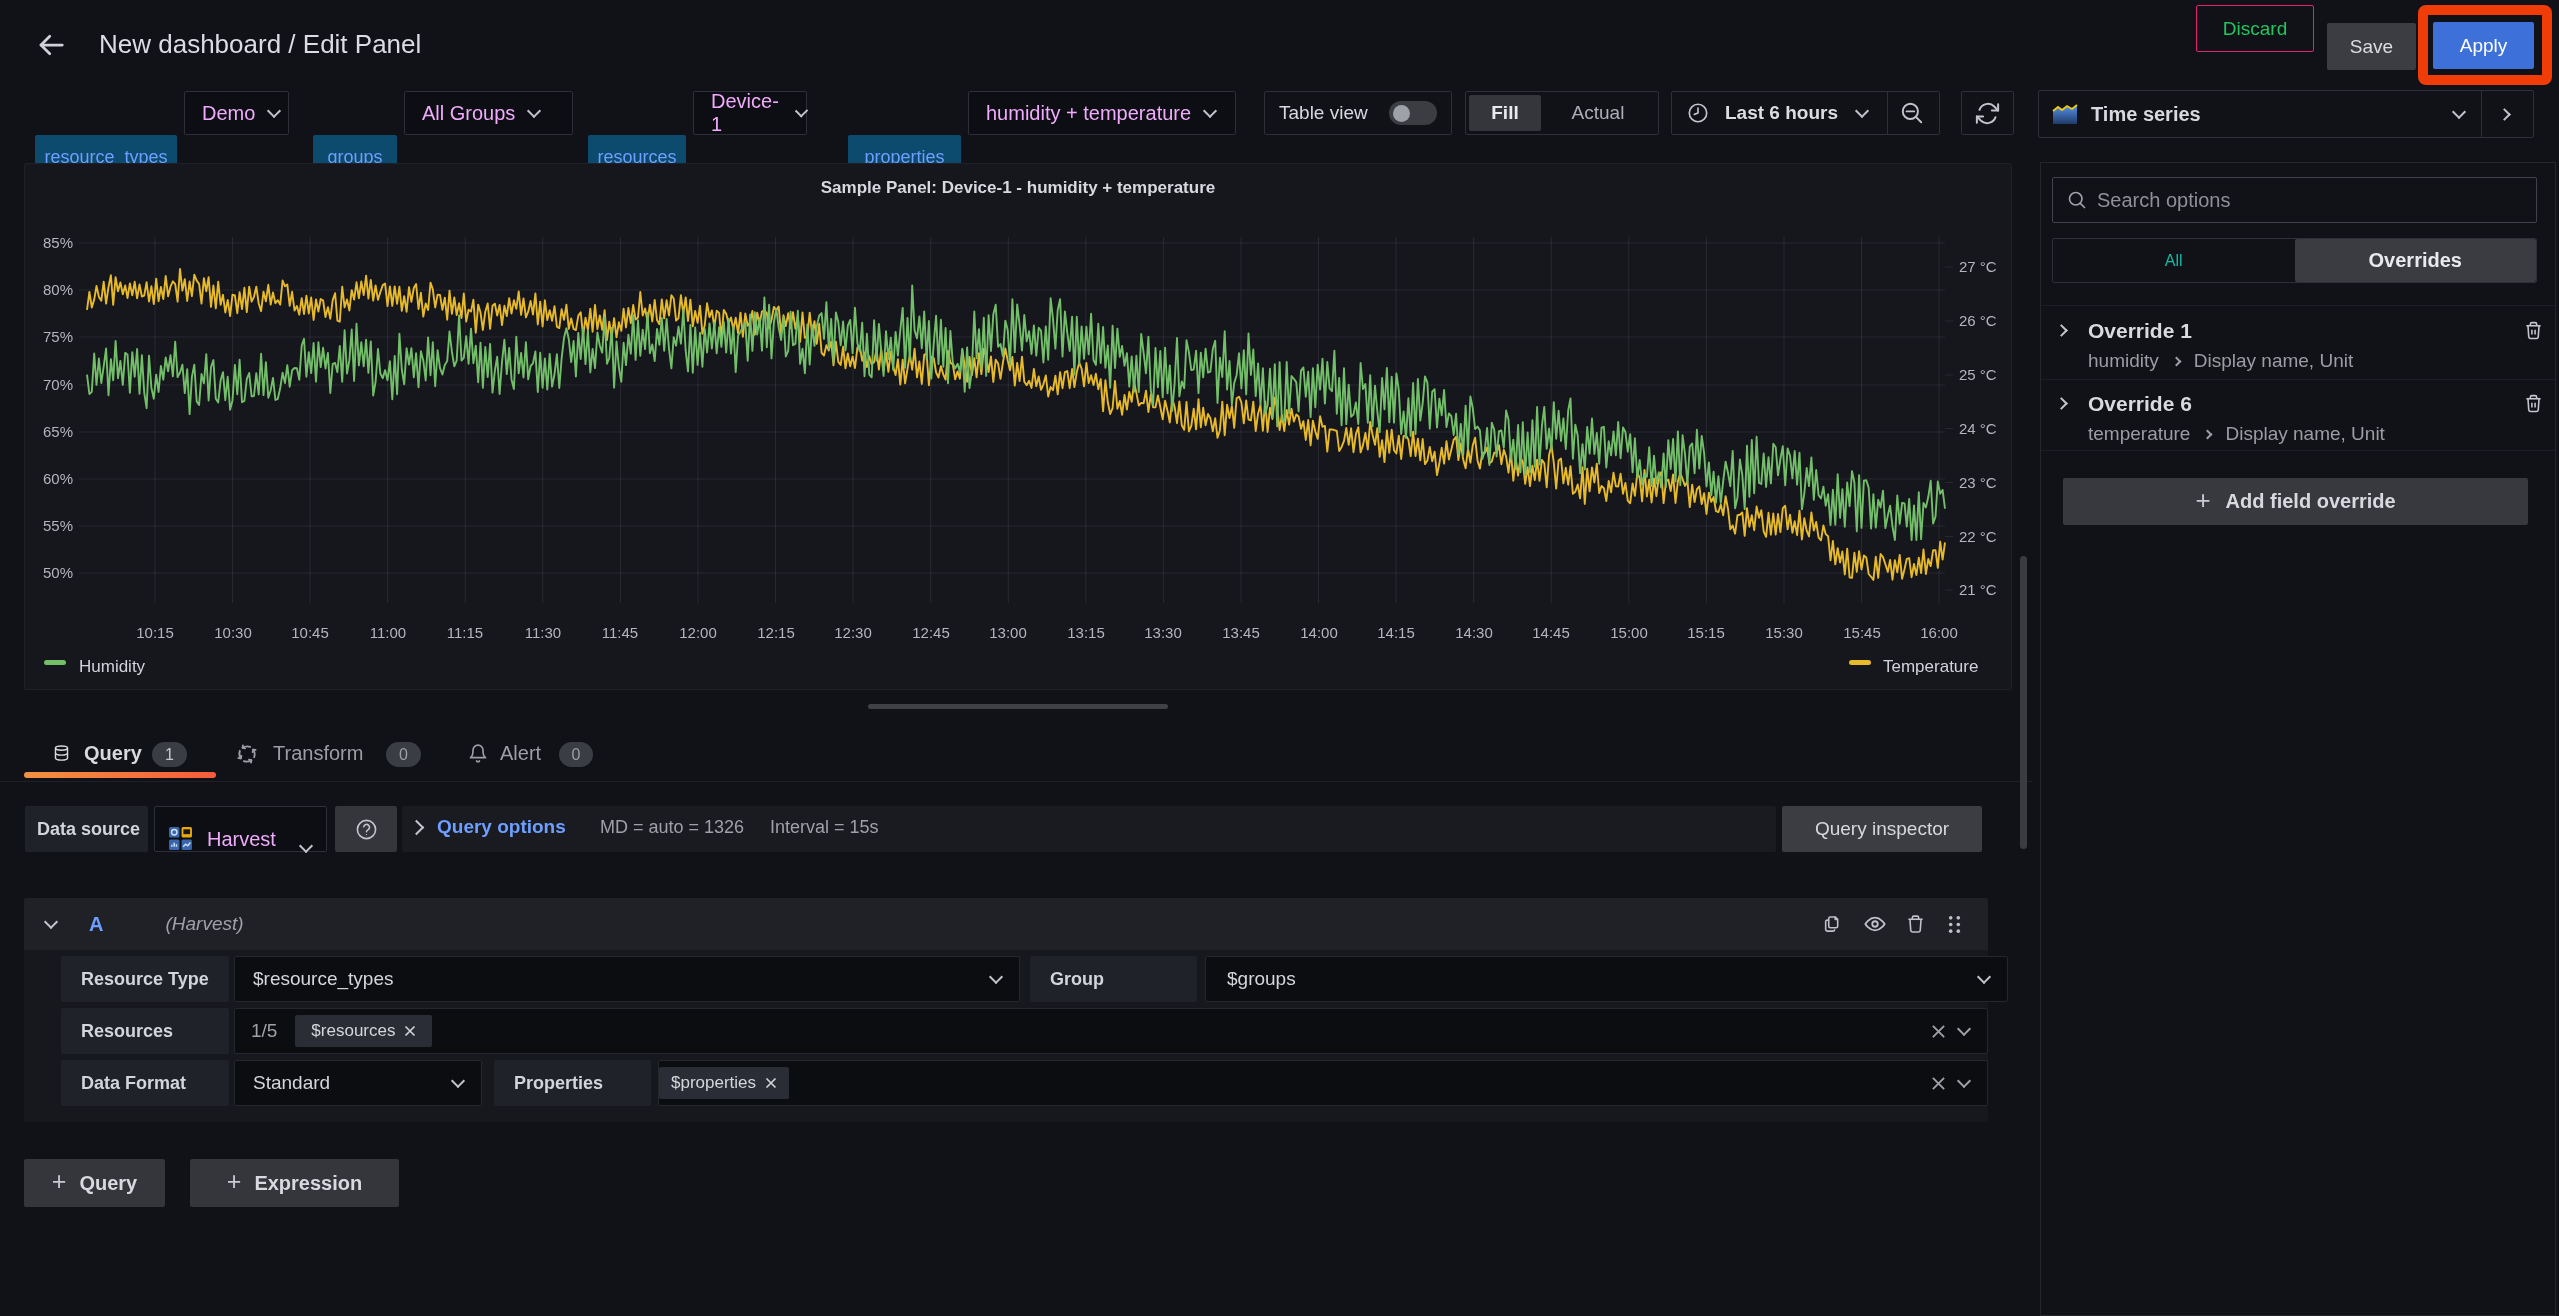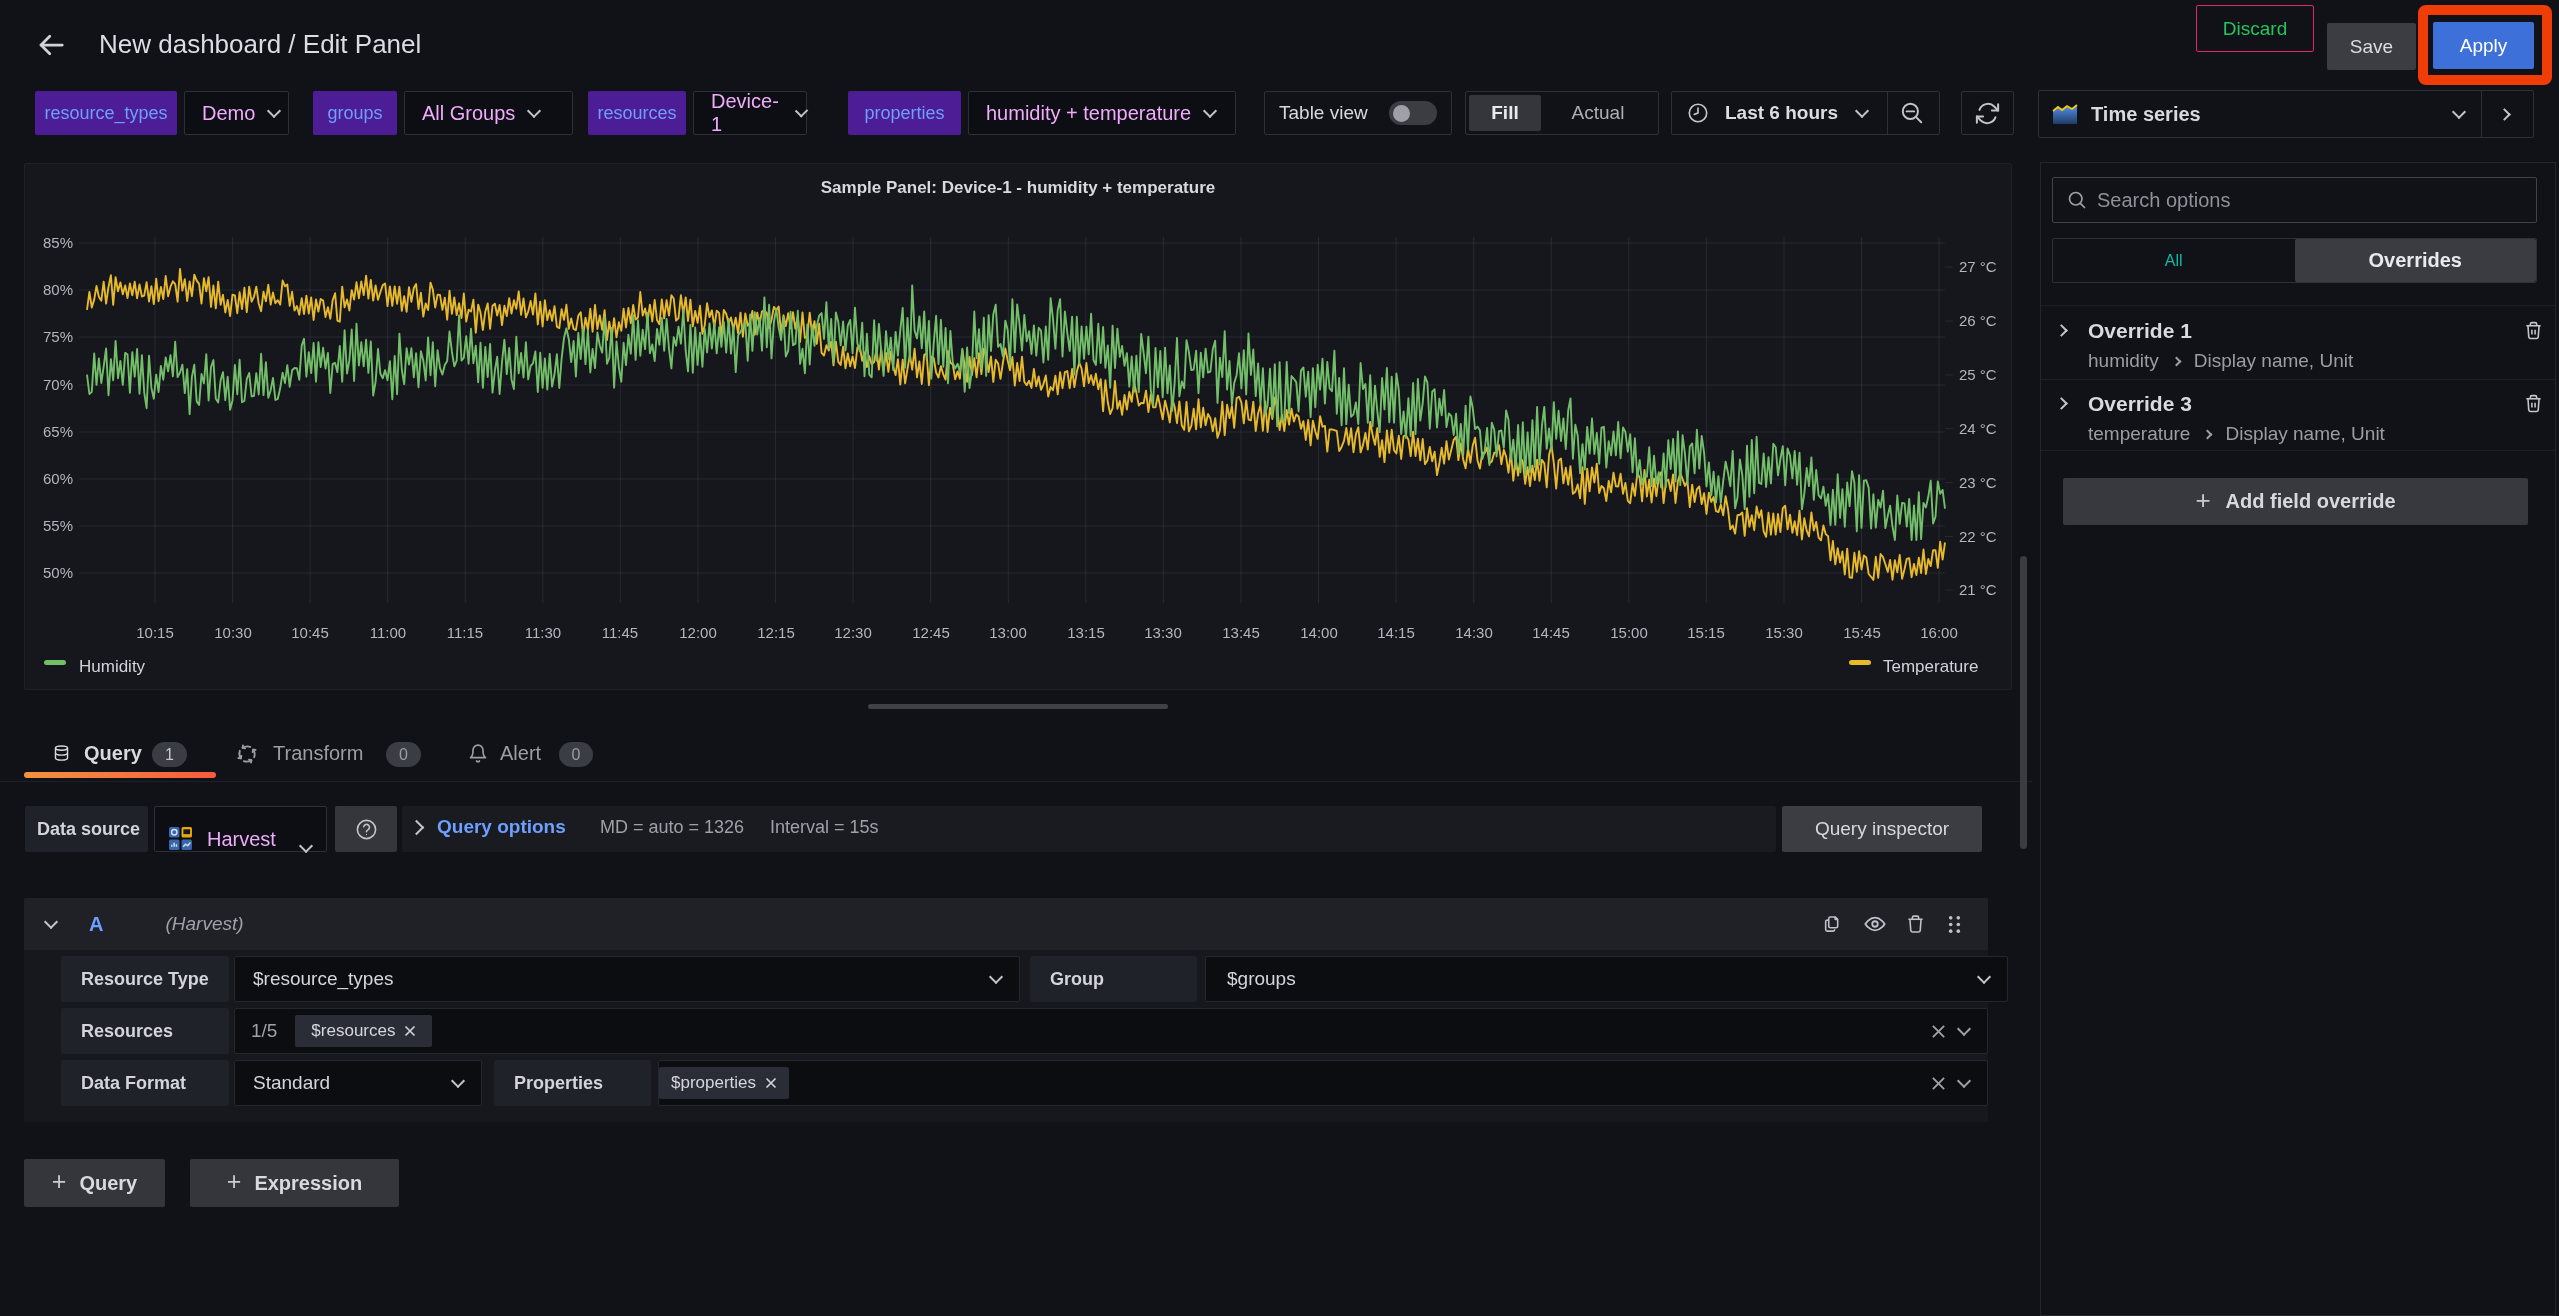--- a/index.html
+++ b/index.html
@@ -1,19 +1,19 @@
 <!DOCTYPE html>
 <html><head>
 <meta charset="utf-8">
 <style>
   * { margin:0; padding:0; box-sizing:border-box; }
   html,body { width:2559px; height:1316px; background:#111217; font-family:"Liberation Sans",sans-serif; overflow:hidden; position:relative; }
   .abs { position:absolute; }
   .flex { display:flex; align-items:center; }
-  .lbl { background:#4c1d95; color:#6e9fff; font-size:18px; font-weight:500; display:flex; align-items:center; justify-content:center; border-radius:2px; }
+  .lbl { background:#0c4a6e; color:#6e9fff; font-size:18px; font-weight:500; display:flex; align-items:center; justify-content:center; border-radius:2px;margin-top:44px; }
   .val { background:#0d0e13; border:1px solid #2e3039; color:#f0abfc; font-size:20px; display:flex; align-items:center; border-radius:2px; }
   .chev { width:10px; height:10px; border-right:2px solid #c3c4cb; border-bottom:2px solid #c3c4cb; transform:rotate(45deg); display:inline-block; margin-top:-5px; }
   .chevr { width:9px; height:9px; border-right:2px solid #c3c4cb; border-top:2px solid #c3c4cb; transform:rotate(45deg); display:inline-block; }
   .grp { border:1px solid #2e3039; border-radius:2px; background:#111217; display:flex; align-items:center; }
   .btn { display:flex; align-items:center; justify-content:center; border-radius:2px; font-size:19px; font-weight:500; }
   .formlbl { background:#202229; color:#d3d4dc; font-size:18px; font-weight:700; display:flex; align-items:center; border-radius:2px; padding-left:20px; }
   .formval { background:#0c0d11; border:1px solid #25272e; border-radius:2px; display:flex; align-items:center; color:#d5d6dd; font-size:19px; }
   .tag { background:#2a2d35; border-radius:2px; color:#d5d6dd; font-size:17px; display:flex; align-items:center; justify-content:center; gap:9px; }
   .dim { color:#9fa0a8; }
   svg { display:block; }
@@ -344,21 +344,21 @@
     <line x1="10" y1="11" x2="10" y2="17"></line>
     <line x1="14" y1="11" x2="14" y2="17"></line>
   </svg>
 <div class="abs flex" style="left:2088px;top:350px;gap:14px;">
   <span style="color:#9c9da4;font-size:19px;">humidity</span>
   <span class="chevr" style="border-color:#9c9da4;width:7px;height:7px;"></span>
   <span style="color:#9c9da4;font-size:19px;">Display name, Unit</span>
 </div>
 <div class="abs" style="left:2041px;top:379px;width:514px;height:1px;background:rgba(204,204,220,0.07);"></div>
 <span class="abs chevr" style="left:2057px;top:399px;border-color:#c5c6cd;"></span>
-<div class="abs" style="left:2088px;top:392px;font-size:21px;font-weight:700;color:#d9dade;">Override 3</div>
+<div class="abs" style="left:2088px;top:392px;font-size:21px;font-weight:700;color:#d9dade;">Override 6</div>
 <svg class="abs" style="left:2524px;top:393px" width="19" height="21" viewBox="0 0 24 24" fill="none" stroke="#c5c6cd" stroke-width="2">
     <polyline points="3,6 21,6"></polyline>
     <path d="M19 6l-1 14a2 2 0 0 1-2 2H8a2 2 0 0 1-2-2L5 6"></path>
     <path d="M8 6V4a2 2 0 0 1 2-2h4a2 2 0 0 1 2 2v2"></path>
     <line x1="10" y1="11" x2="10" y2="17"></line>
     <line x1="14" y1="11" x2="14" y2="17"></line>
   </svg>
 <div class="abs flex" style="left:2088px;top:423px;gap:14px;">
   <span style="color:#9c9da4;font-size:19px;">temperature</span>
   <span class="chevr" style="border-color:#9c9da4;width:7px;height:7px;"></span>

